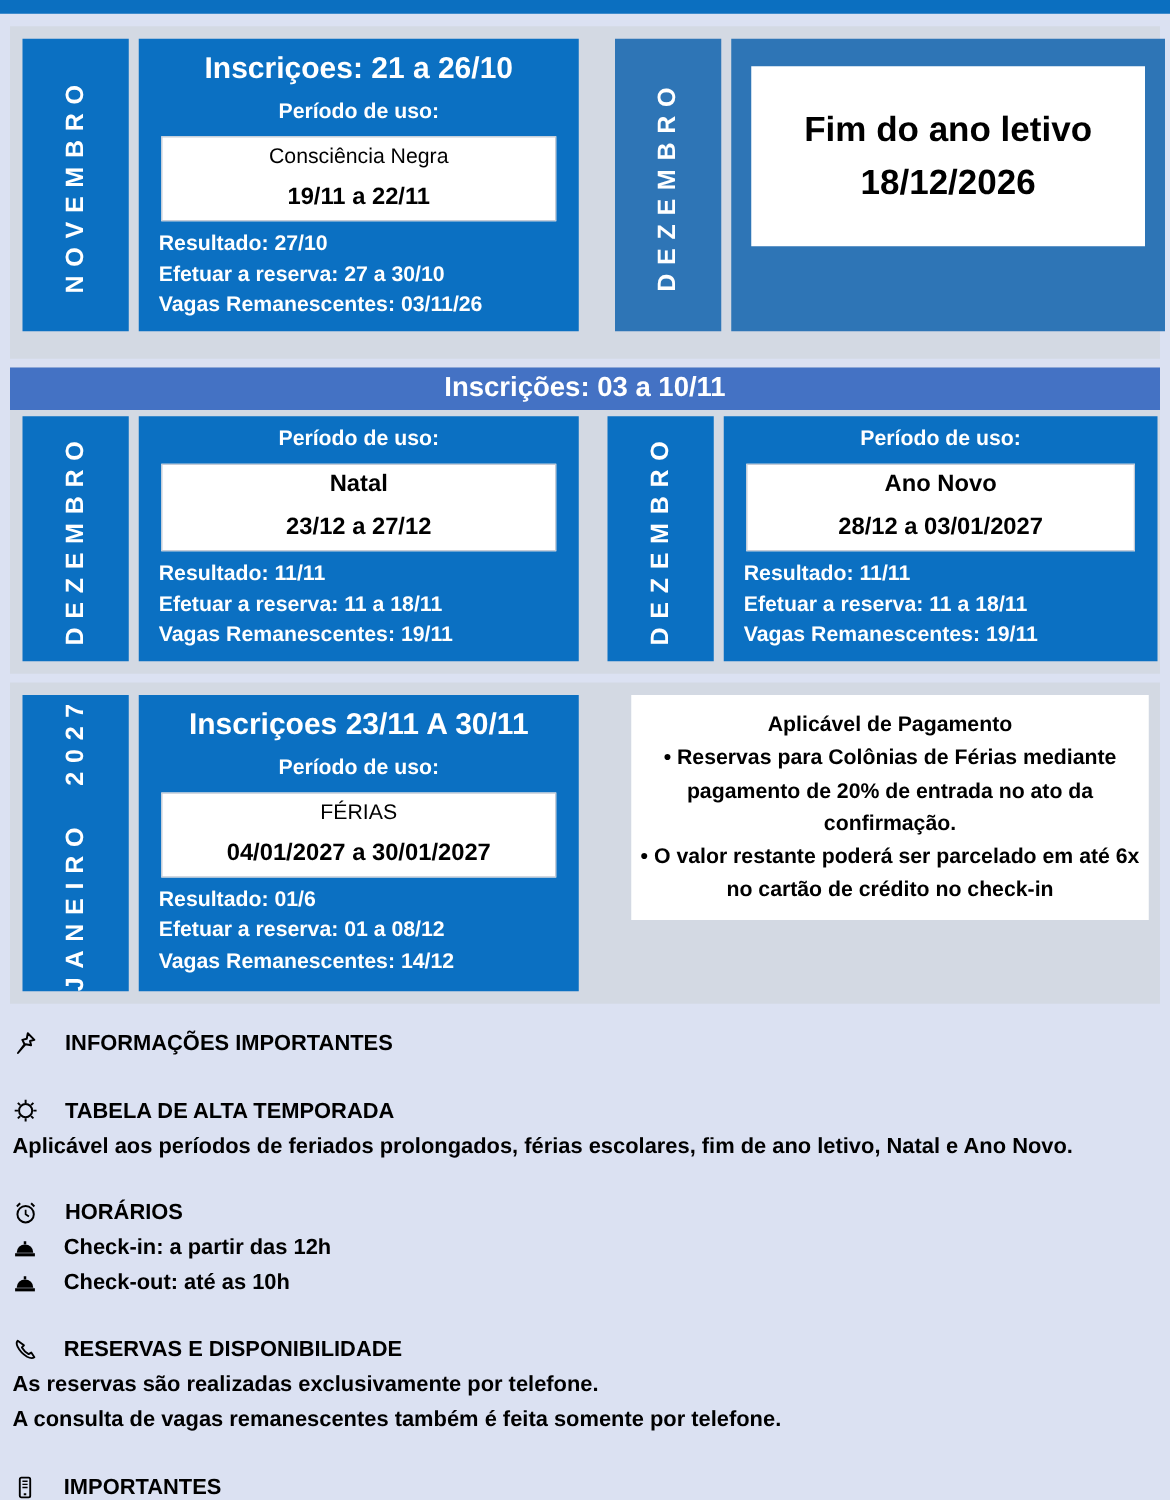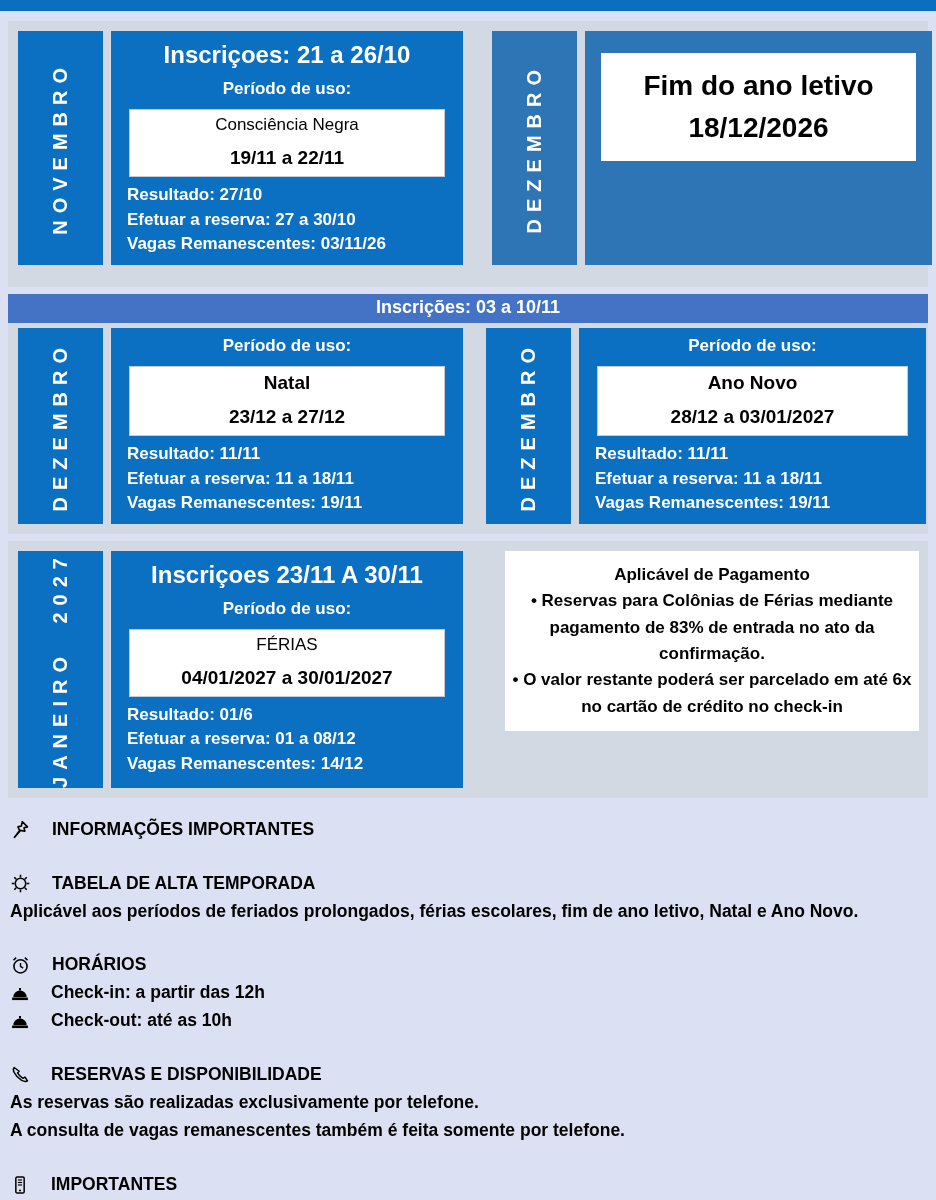--- a/index.html
+++ b/index.html
@@ -47,27 +47,27 @@
   .white-box{
     background:#fff;color:#000;text-align:center;
     padding:5px 4px 7px 4px;margin:0 2px 6px 2px;
     border:1px solid #c5cbd6;
   }
   .white-box .ev-name{font-size:17px;}
   .white-box .ev-name.bold{font-weight:bold;font-size:19px;}
   .white-box .ev-dates{font-size:19px;font-weight:bold;margin-top:12px;}
   .detail{font-size:17px;font-weight:bold;line-height:1.45;}
   .fim-box{
-    background:#fff;color:#000;margin:22px 16px;height:108px;
+    background:#fff;color:#000;margin:22px 16px;height:144px;
     display:flex;flex-direction:column;align-items:center;justify-content:center;
     font-size:28px;font-weight:bold;line-height:1.5;
   }
   .hdrbar{
     background:#4472c4;color:#fff;text-align:center;
-    font-size:18px;font-weight:bold;padding:3px 0 5px 0;
+    font-size:22px;font-weight:bold;padding:3px 0 5px 0;
   }
   .sec2-inner{display:flex;padding:5px 10px 10px 2px;}
   .pay-box{
     background:#fff;color:#000;flex:0 0 414px;
     margin:0;height:180px;align-self:flex-start;
     display:flex;flex-direction:column;justify-content:center;
     text-align:center;font-size:17px;font-weight:bold;line-height:1.55;
     padding:0 6px;box-sizing:border-box;
   }
   .info{padding:14px 14px 0 10px;}
@@ -169,21 +169,21 @@
           <div class="ev-name">FÉRIAS</div>
           <div class="ev-dates">04/01/2027 a 30/01/2027</div>
         </div>
         <div class="detail">Resultado: 01/6</div>
         <div class="detail">Efetuar a reserva: 01 a 08/12</div>
         <div class="detail">Vagas Remanescentes: 14/12</div>
       </div>
       <div class="biggap" style="width:42px;"></div>
       <div class="pay-box">
         <div>Aplicável de Pagamento</div>
-        <div>• Reservas para Colônias de Férias mediante pagamento de 83% de entrada no ato da confirmação.</div>
+        <div>• Reservas para Colônias de Férias mediante pagamento de 20% de entrada no ato da confirmação.</div>
         <div>• O valor restante poderá ser parcelado em até 6x no cartão de crédito no check-in</div>
       </div>
     </div>
   </div>
 </div>
 
 <div class="info">
 
   <div class="info-line">
     <svg width="21" height="21" viewBox="0 0 24 24">

